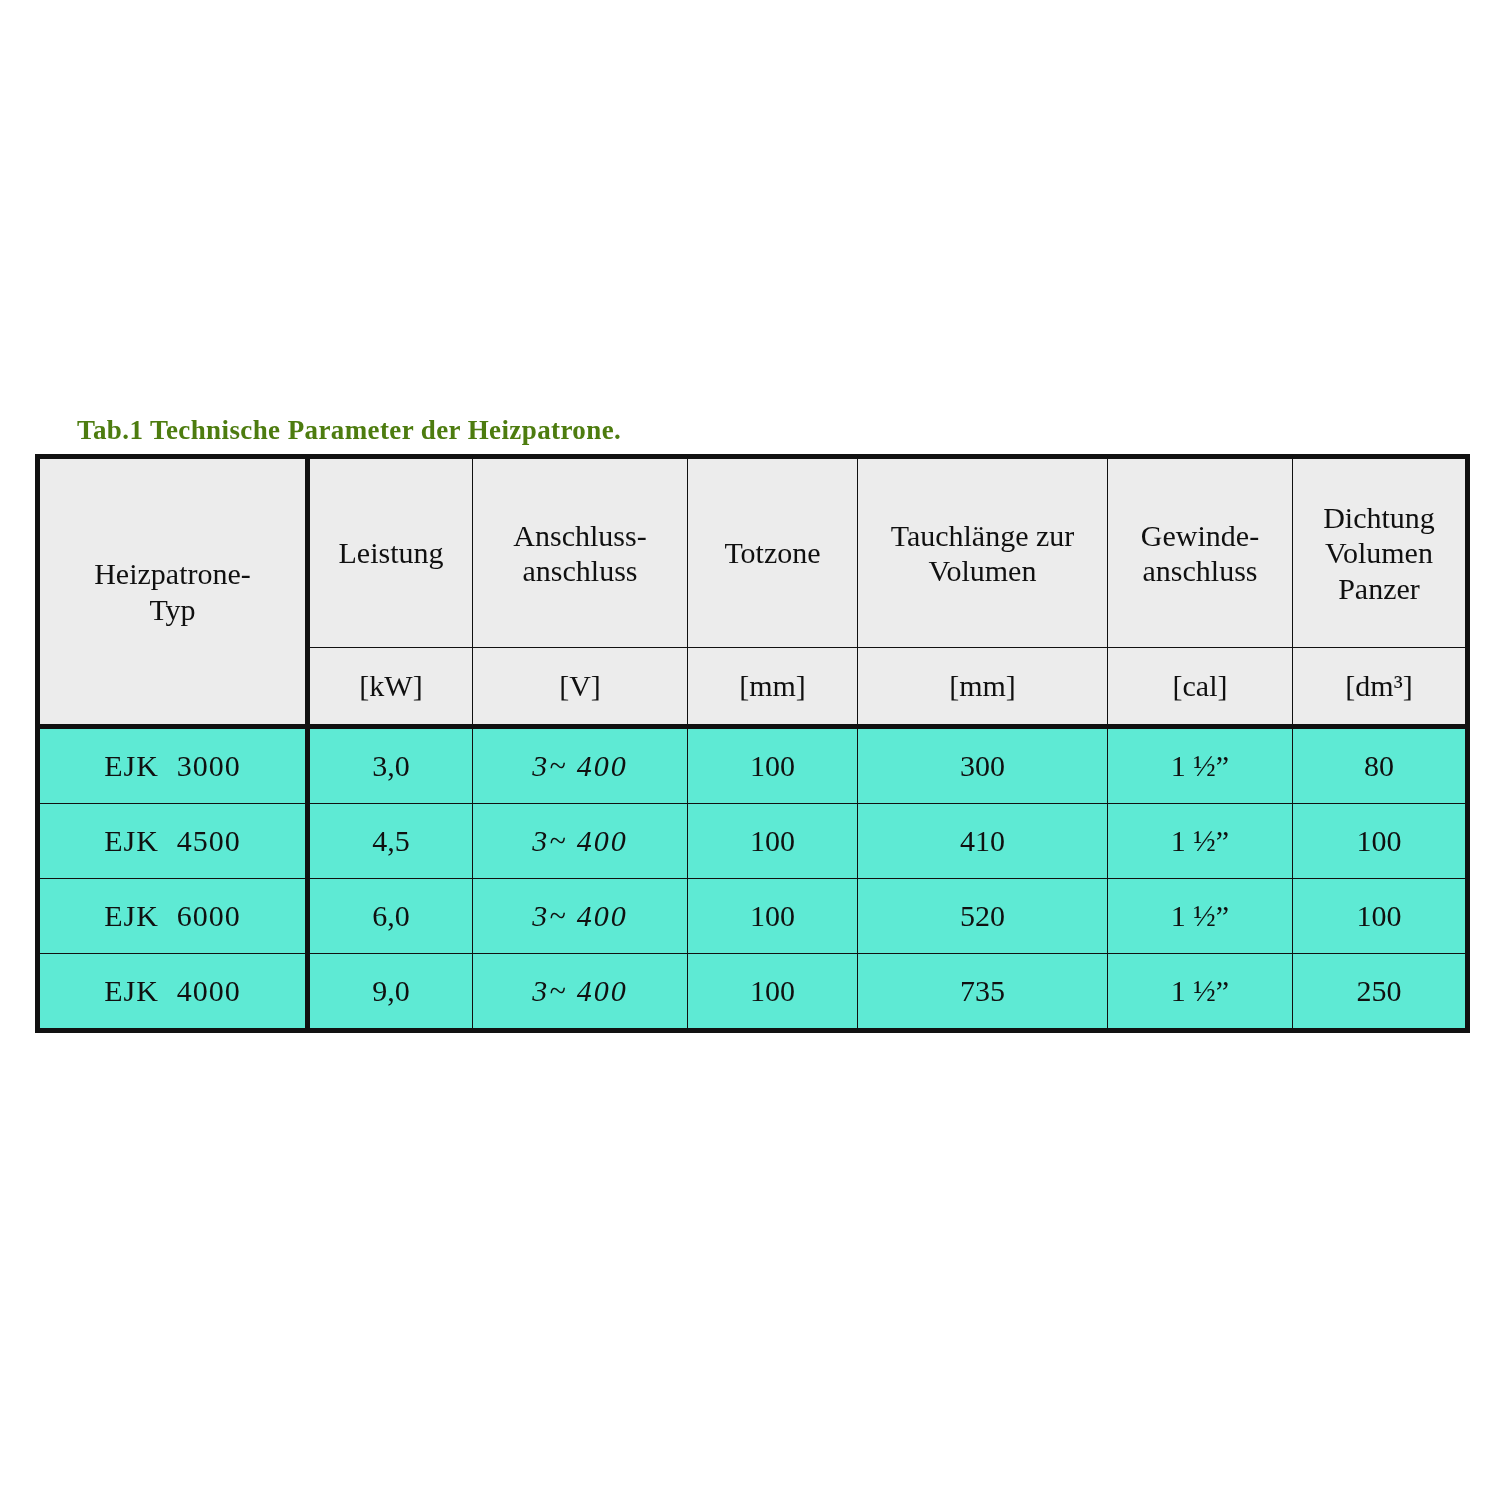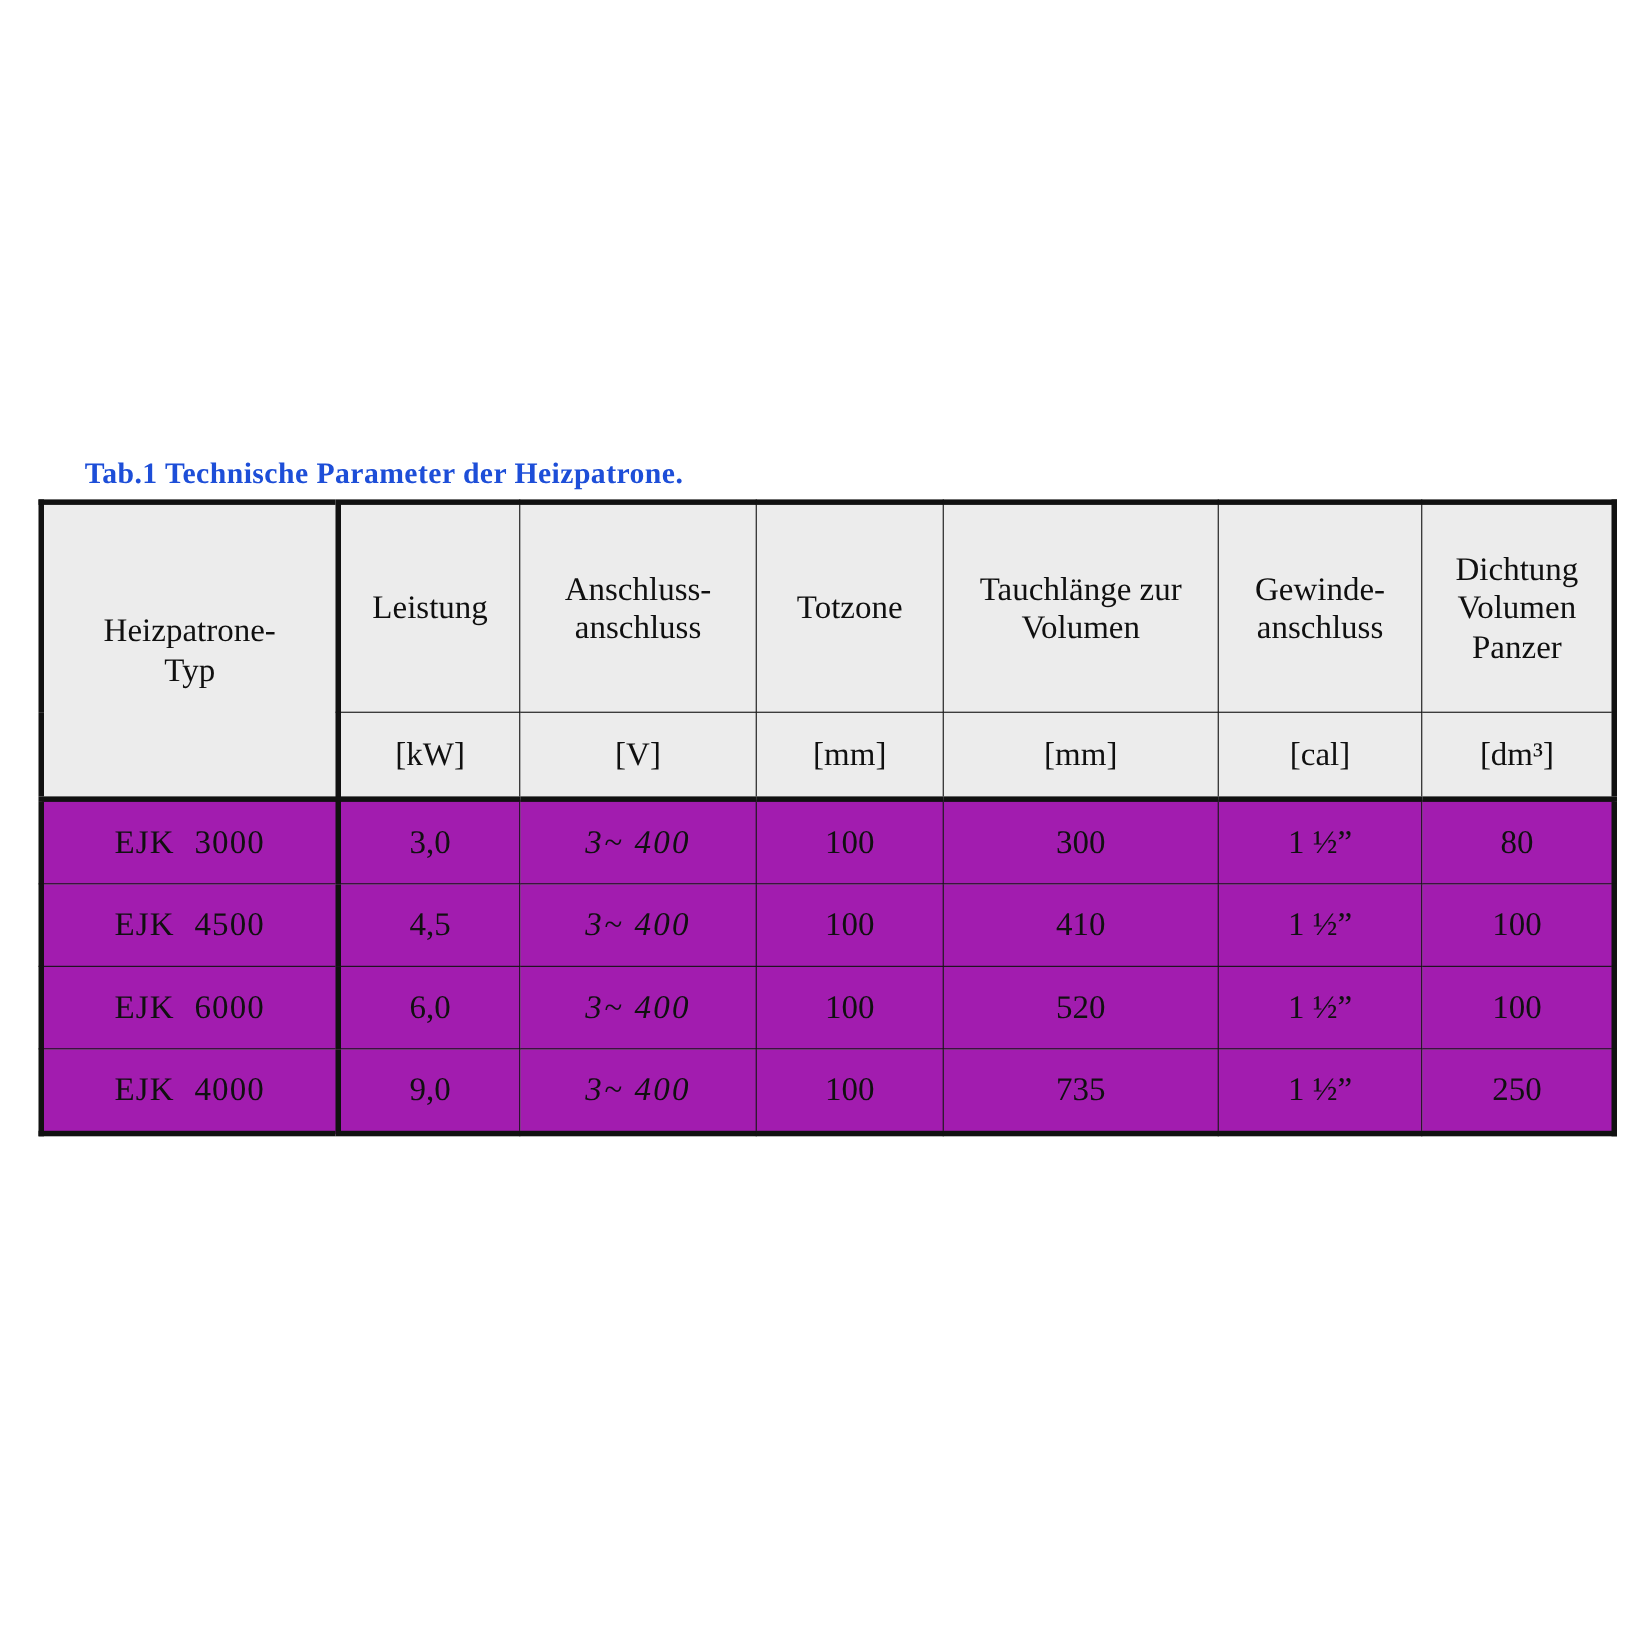--- a/index.html
+++ b/index.html
@@ -21,21 +21,21 @@
     top: 415px;
     width: 1430px;
   }
   .caption {
     font-size: 27px;
     font-family: "Liberation Serif", serif;
     font-weight: 600;
     letter-spacing: 0.4px;
     margin-left: 42px;
     margin-bottom: 8px;
-    color: #1d4ed8;
+    color: #4d7c0f;
     white-space: nowrap;
   }
   table.param-table {
     border-collapse: collapse;
     table-layout: fixed;
     width: 1430px;
     background: #ffffff;
   }
   table.param-table col.c0 { width: 270px; }
   table.param-table col.c1 { width: 165px; }
@@ -45,21 +45,21 @@
   table.param-table col.c5 { width: 185px; }
   table.param-table col.c6 { width: 175px; }
 
   table.param-table td {
     border: 1.5px solid #111;
     text-align: center;
     vertical-align: middle;
     font-size: 30px;
     line-height: 1.18;
     padding: 6px 4px;
-    background: #a21caf;
+    background: #5eead4;
   }
   
   table.param-table {
     border: 5px solid #111;
   }
   .hdr-cell {
     background: #ececec !important;
     font-size: 30px;
     padding: 10px 6px;
   }

